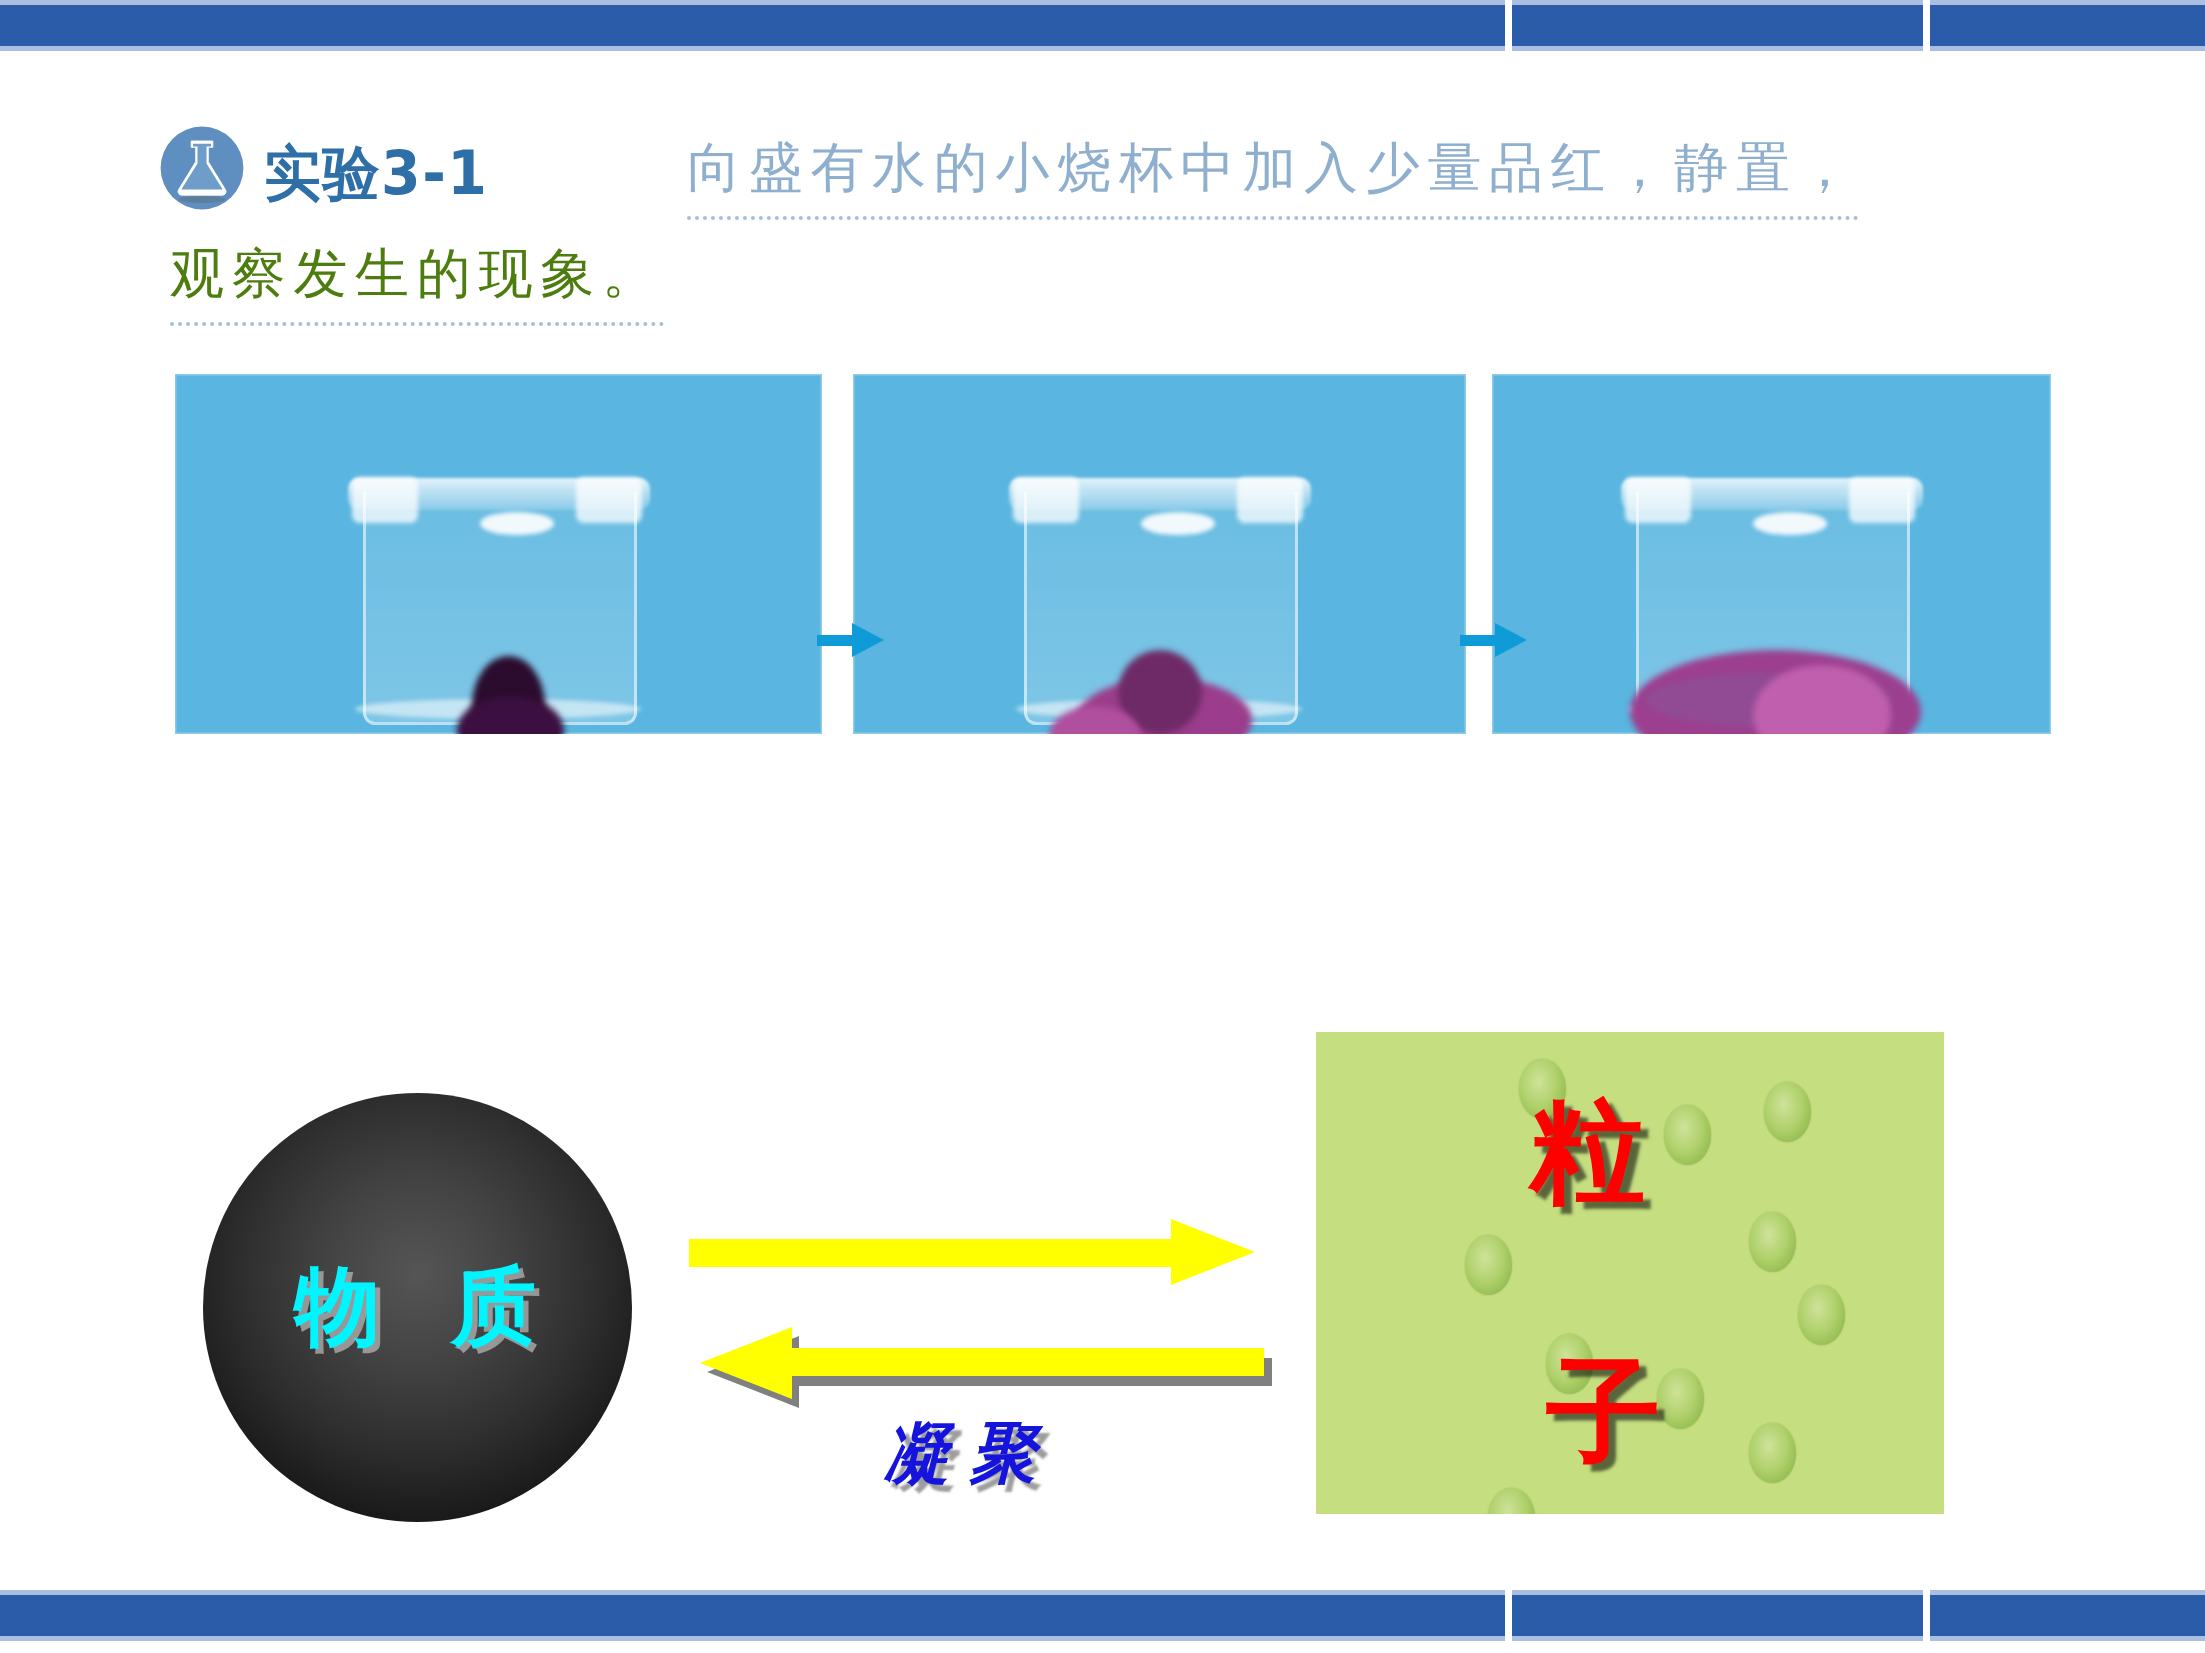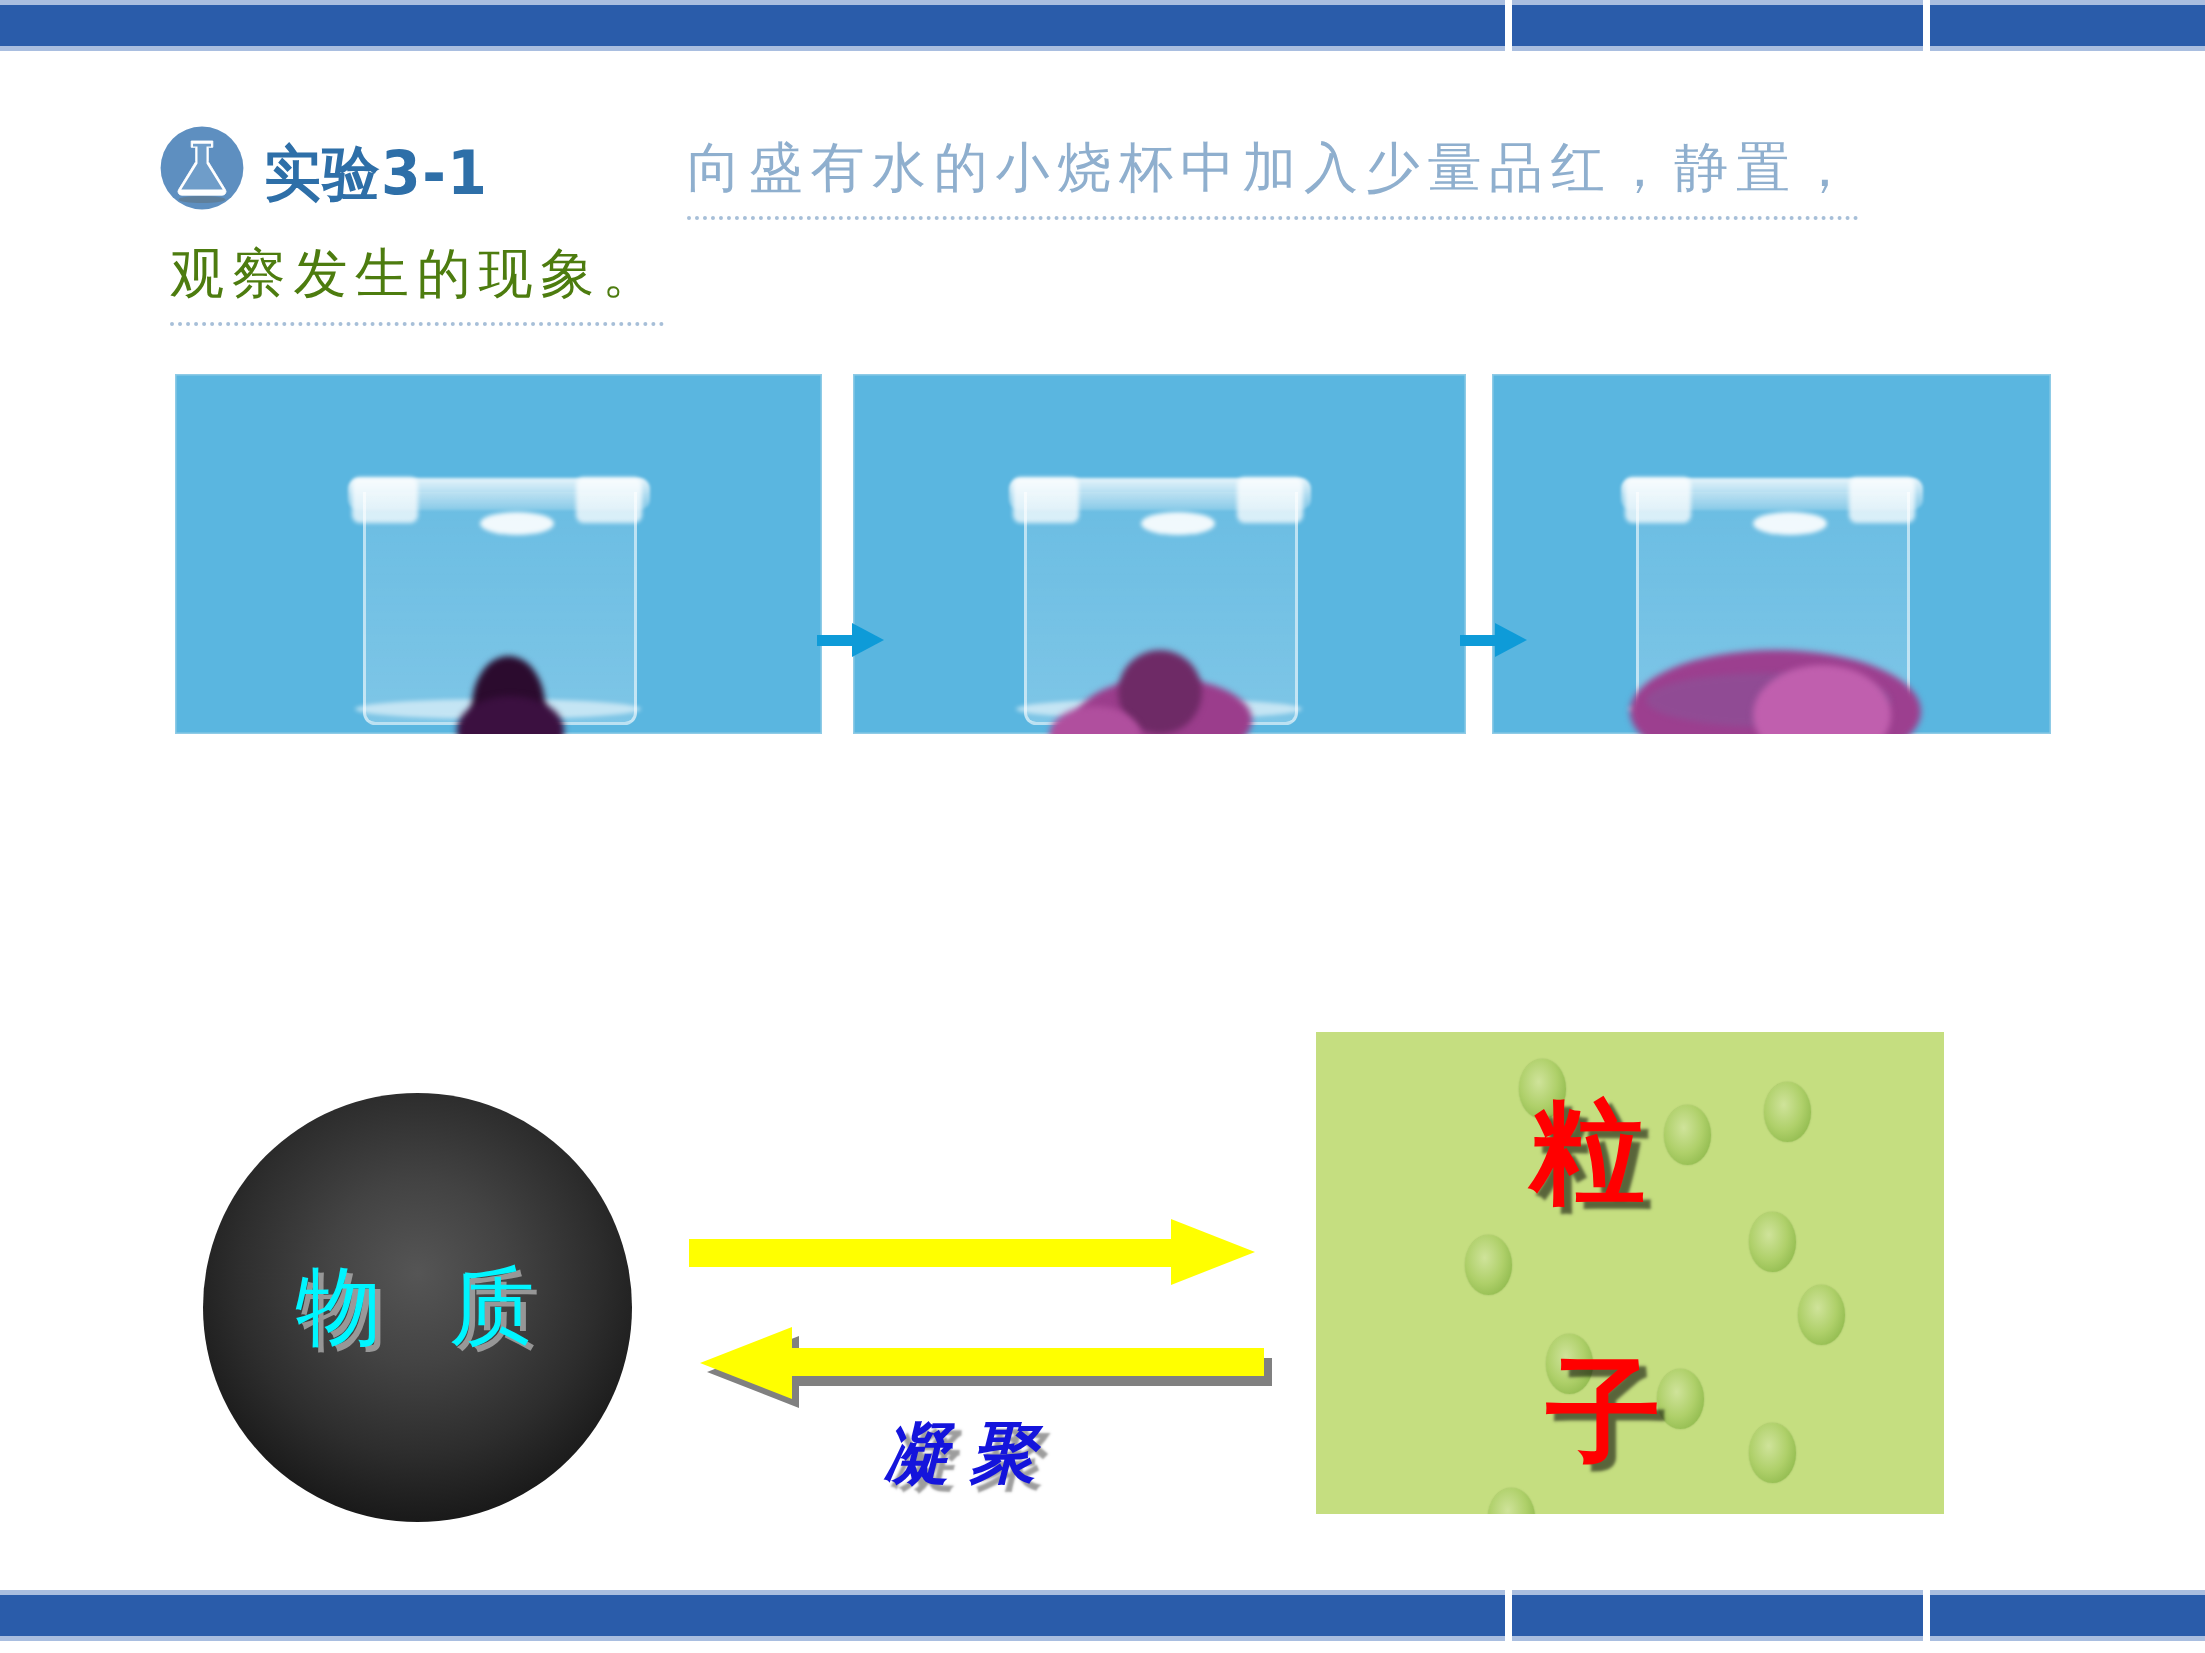--- a/index.html
+++ b/index.html
@@ -121,21 +121,21 @@
   }
 
   
   .sphere{
     position:absolute;left:203px;top:1093px;width:429px;height:429px;border-radius:50%;
     background:radial-gradient(circle at 50% 42%, #555555 0%, #434343 28%, #2d2d2d 55%, #151515 80%, #050505 100%);
     display:flex;align-items:center;justify-content:center;
   }
   .sphere .lbl{
     font-family:"DejaVu Sans",sans-serif;
-    font-size:86px;font-weight:normal;color:#00F5FF;letter-spacing:20px;
+    font-size:86px;font-weight:bold;color:#00F5FF;letter-spacing:20px;
     text-shadow:5.4px 5.4px 0 rgba(180,180,180,0.75);
     transform:translateX(7.7px);
   }
 
   .arrow-zone{position:absolute;left:689px;top:1103px;width:605px;height:429px;}
   .lbl-diffuse{
     position:absolute;left:115px;top:0px;
     font-family:"DejaVu Sans",sans-serif;font-size:66px;font-weight:bold;
     font-style:italic;color:#1414DC;letter-spacing:31px;
     text-shadow:6.9px 6.9px 2.3px rgba(140,140,140,0.85);white-space:nowrap;

